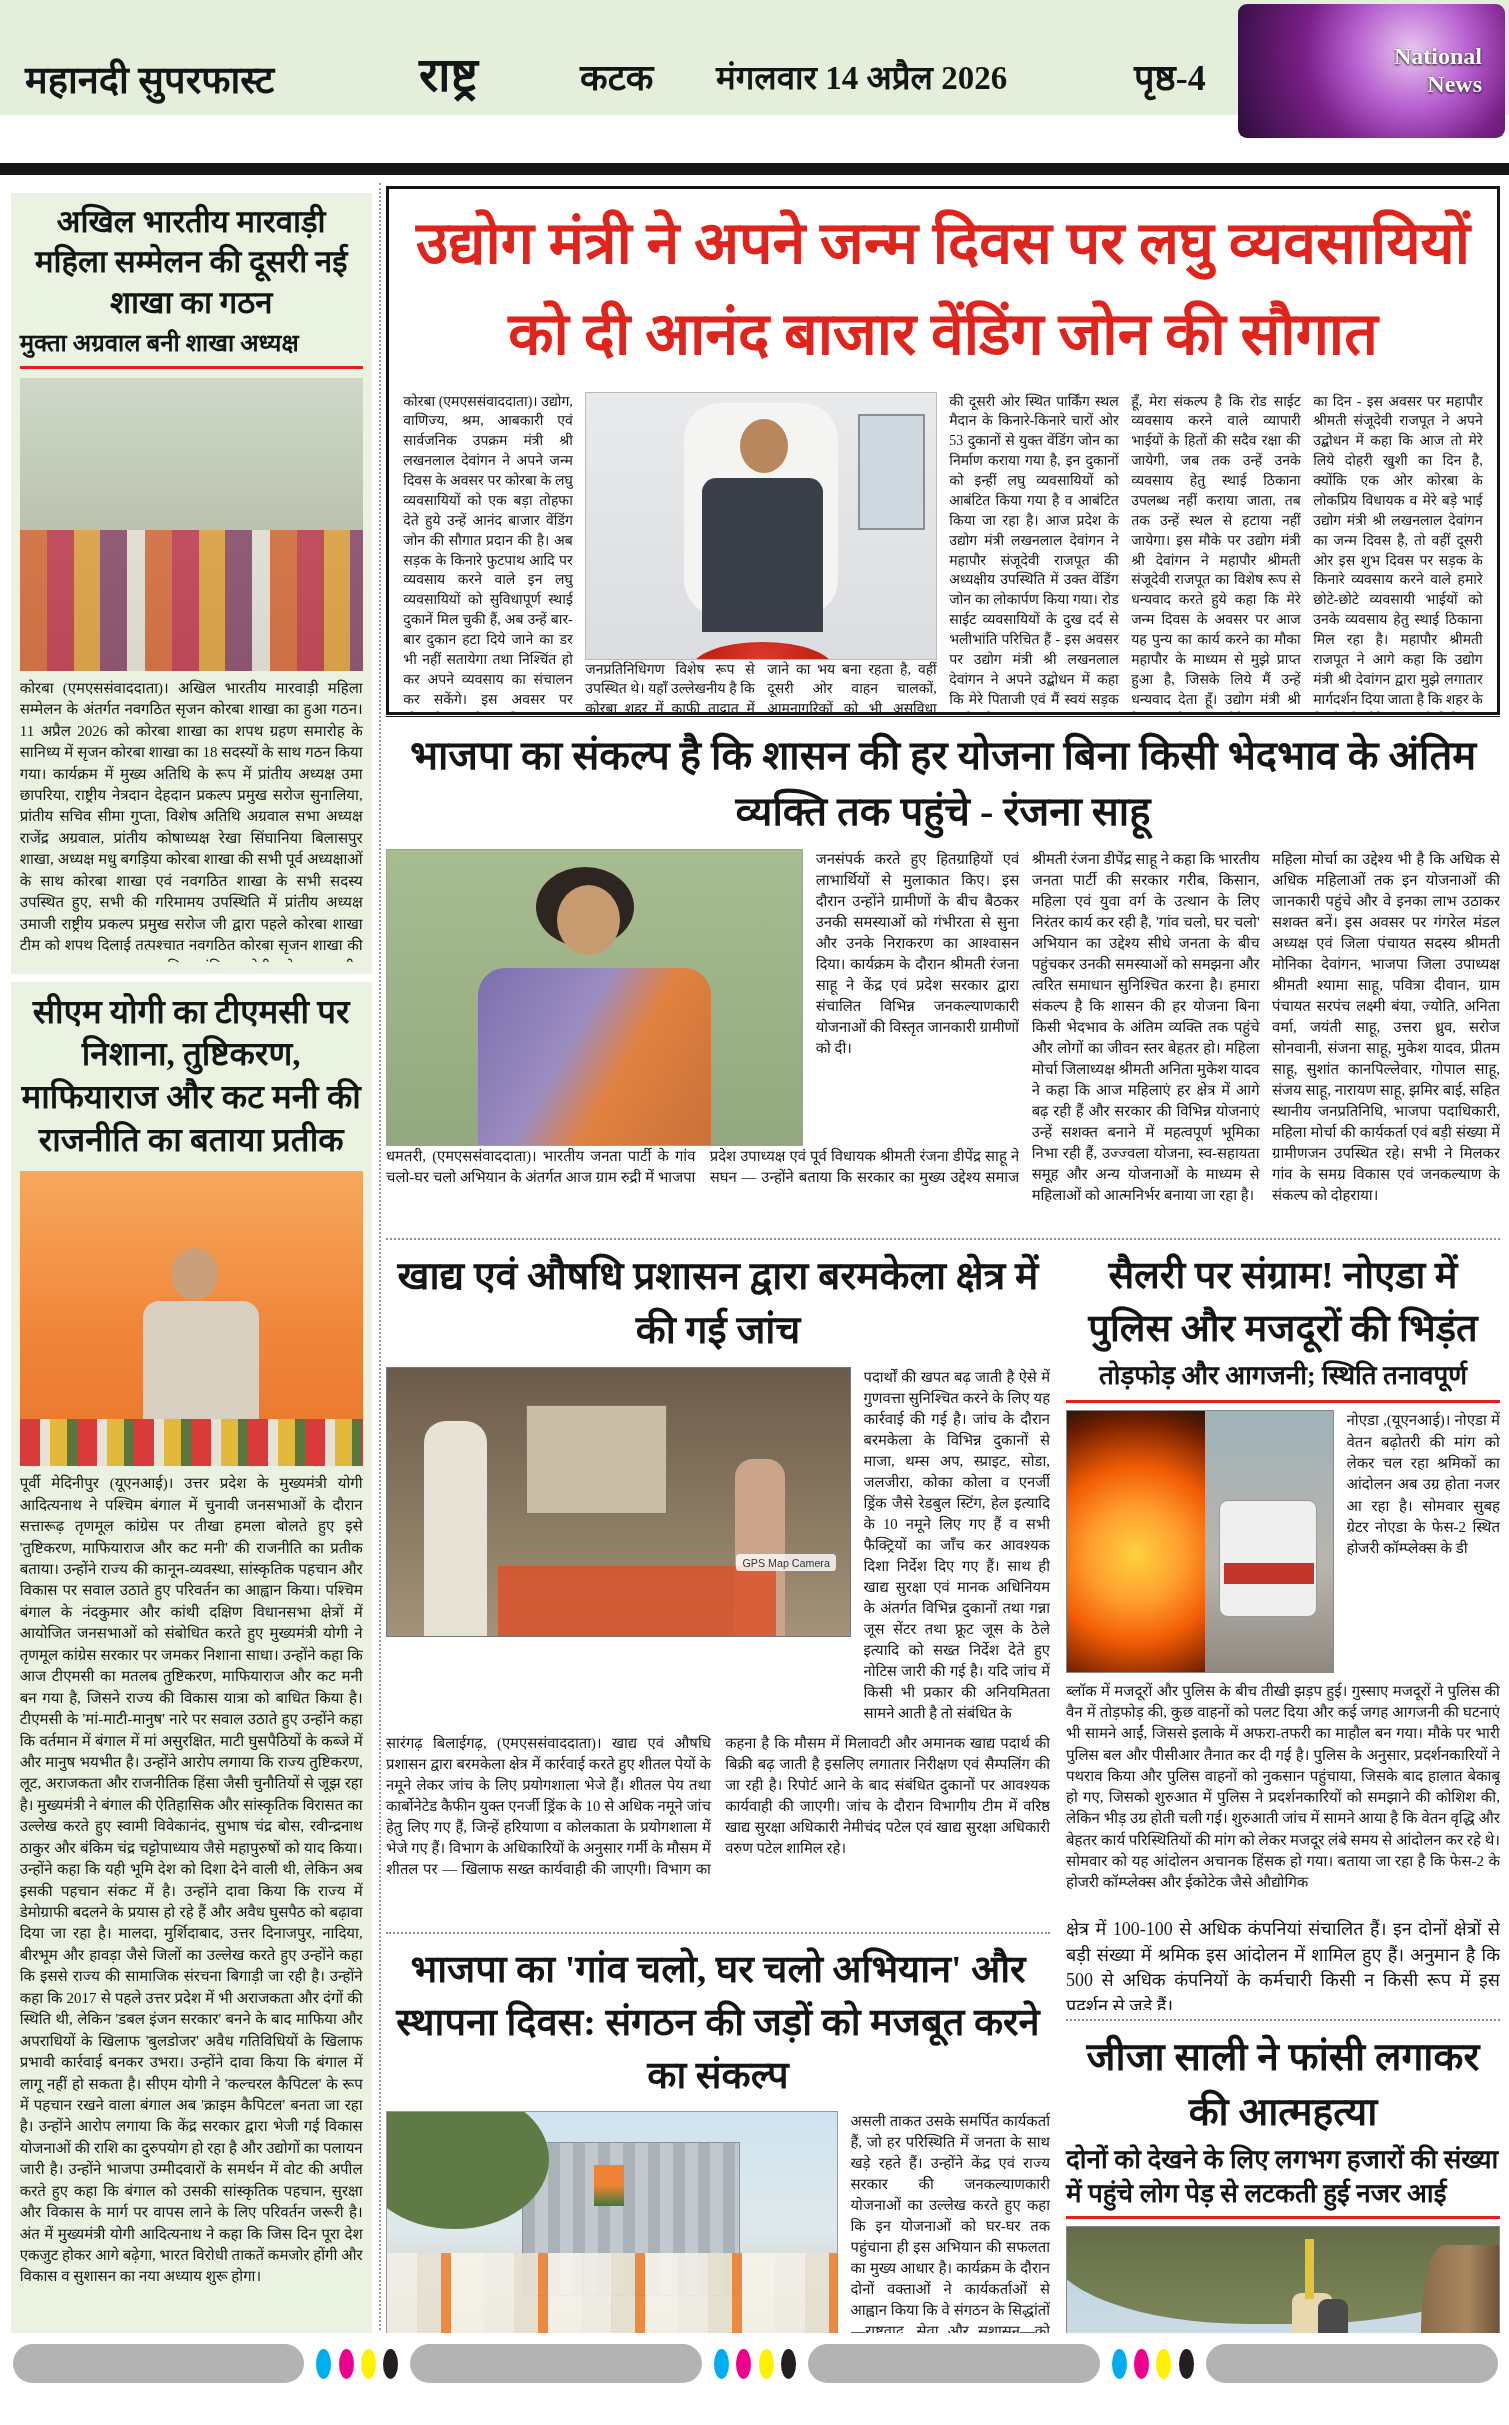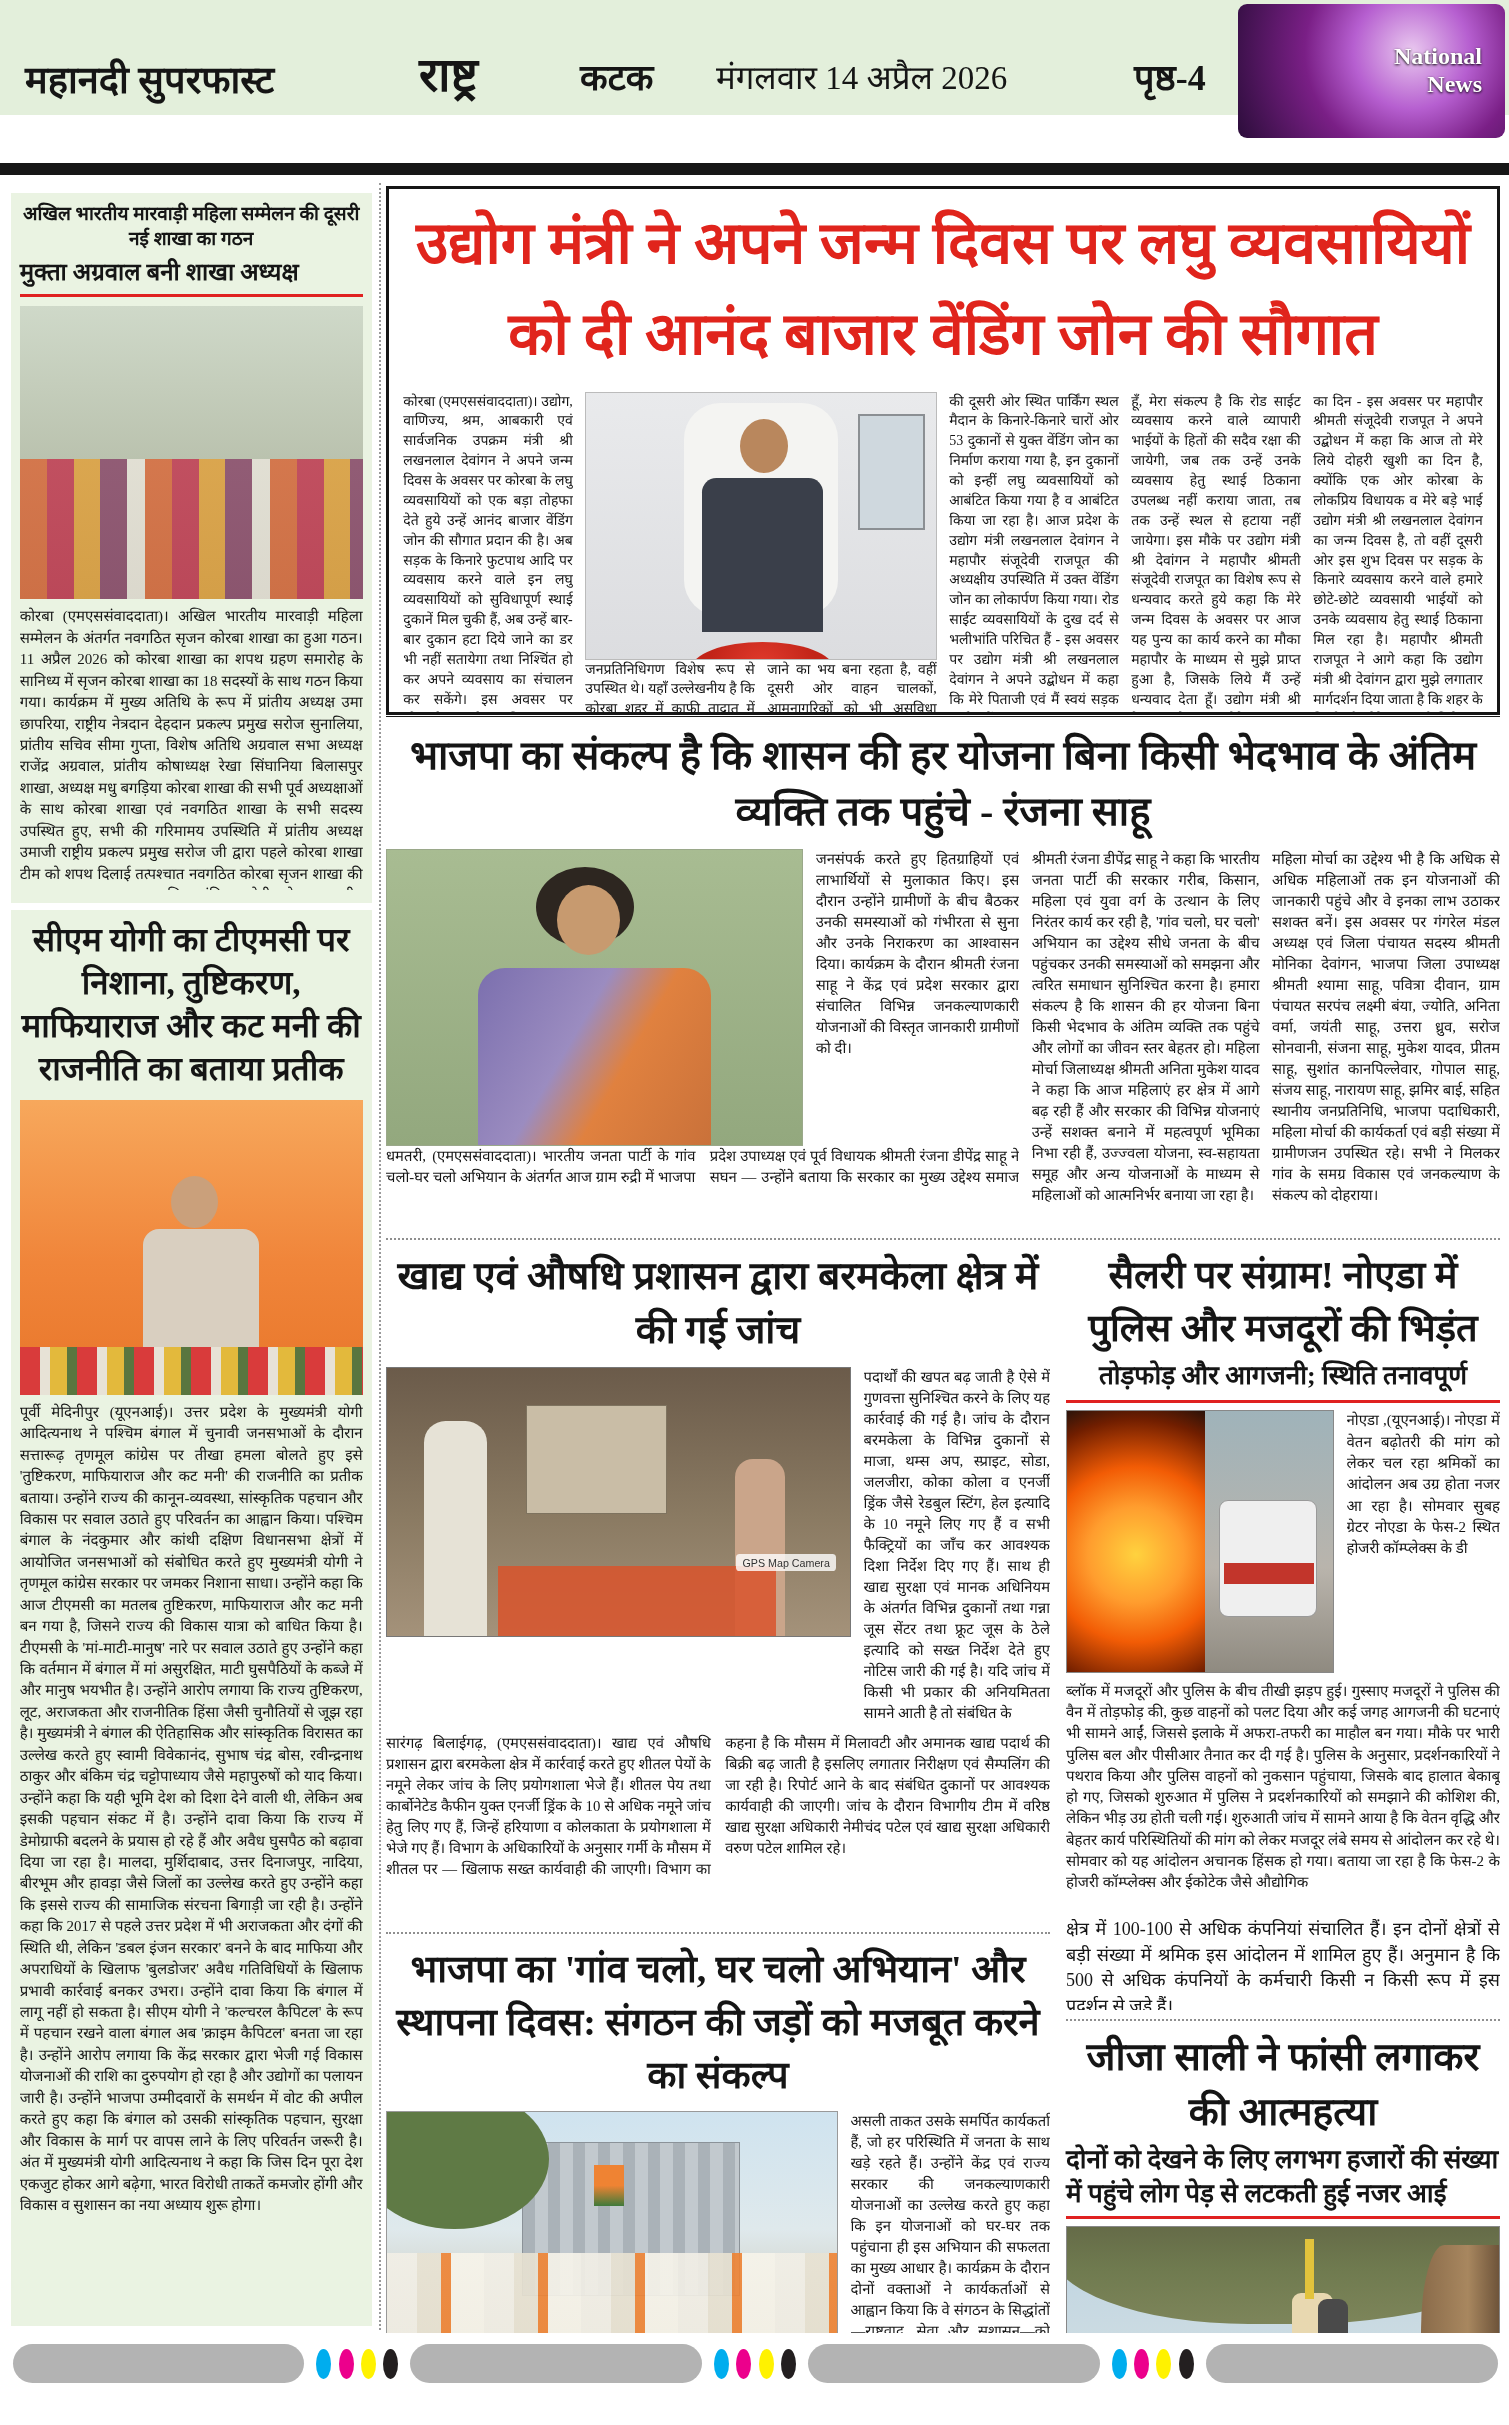--- a/index.html
+++ b/index.html
@@ -3,34 +3,34 @@
 <meta charset="utf-8">
 <style>
   html,body{margin:0;padding:0;background:#ffffff;}
   #page{position:relative;width:1510px;height:2426px;background:#ffffff;overflow:hidden;
         font-family:"Liberation Serif","DejaVu Serif",serif;color:#151515;}
   
   #masthead{position:absolute;left:0;top:0;width:1510px;height:115px;background:#e3efdb;}
   .m-paper{position:absolute;left:25px;top:52px;font-size:38px;font-weight:bold;}
   .m-section{position:absolute;left:419px;top:41px;font-size:47px;font-weight:bold;}
   .m-city{position:absolute;left:580px;top:52px;font-size:36px;font-weight:bold;}
-  .m-date{position:absolute;left:716px;top:54px;font-size:33px;font-weight:normal;}
+  .m-date{position:absolute;left:716px;top:54px;font-size:33px;font-weight:bold;}
   .m-page{position:absolute;left:1134px;top:52px;font-size:36px;font-weight:bold;}
   #logo{position:absolute;left:1238px;top:3.6px;width:267px;height:134px;border-radius:9px;
         background:radial-gradient(circle at 65% 35%, #e9c8ef 0%, #b65fd0 30%, #7a1f86 55%, #2b0d3a 100%);
         display:flex;flex-direction:column;justify-content:center;align-items:flex-end;padding-right:23px;box-sizing:border-box;}
   #logo div{color:#fff;font-size:24px;font-weight:bold;line-height:1.15;text-shadow:0 0.9px 2.7px #000;}
   #topbar{position:absolute;left:0;top:163px;width:1510px;height:11.6px;background:#161616;}
   
   #rail{position:absolute;left:10.7px;top:186px;width:361px;height:2147px;overflow:hidden;}
   .rail-split{position:absolute;left:379px;top:183px;height:2147px;border-left:2.7px dotted #9a9a9a;}
   #badge-wrap{background:#f8f0a0;height:123px;display:flex;align-items:center;justify-content:center;}
   #badge{background:#e02120;color:#ffffff;font-weight:bold;font-size:41px;padding:9px 48px;}
   .rail-art{background:#eaf3e2;padding:9px 9px 12.5px 9px;margin-top:7.2px;overflow:hidden;}
-  .rail-h{font-size:19px;font-weight:bold;text-align:center;line-height:1.3;}
+  .rail-h{font-size:31px;font-weight:bold;text-align:center;line-height:1.3;}
   .rail-sub{font-size:24px;font-weight:bold;text-align:left;line-height:1.25;margin-top:5.4px;
             border-bottom:3.6px solid #e02120;padding-bottom:7.2px;}
   .body-txt{font-size:15px;line-height:1.43;text-align:justify;margin-top:7.2px;}
   
   .ph{position:relative;overflow:hidden;margin-top:9px;}
   .abs{position:absolute;}
   
   #main{position:absolute;left:386px;top:186px;width:1114px;height:2147px;overflow:hidden;}
   #lead-box{border:3.6px solid #161616;outline:0.9px solid #161616;outline-offset:1.8px;background:#fff;
             padding:9px 14.3px;height:529px;box-sizing:border-box;overflow:hidden;}

